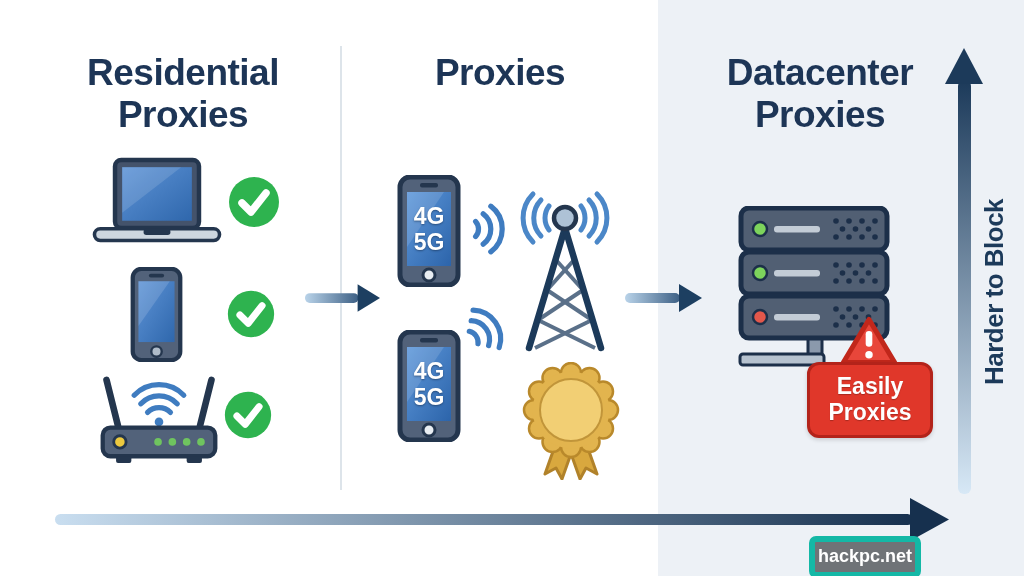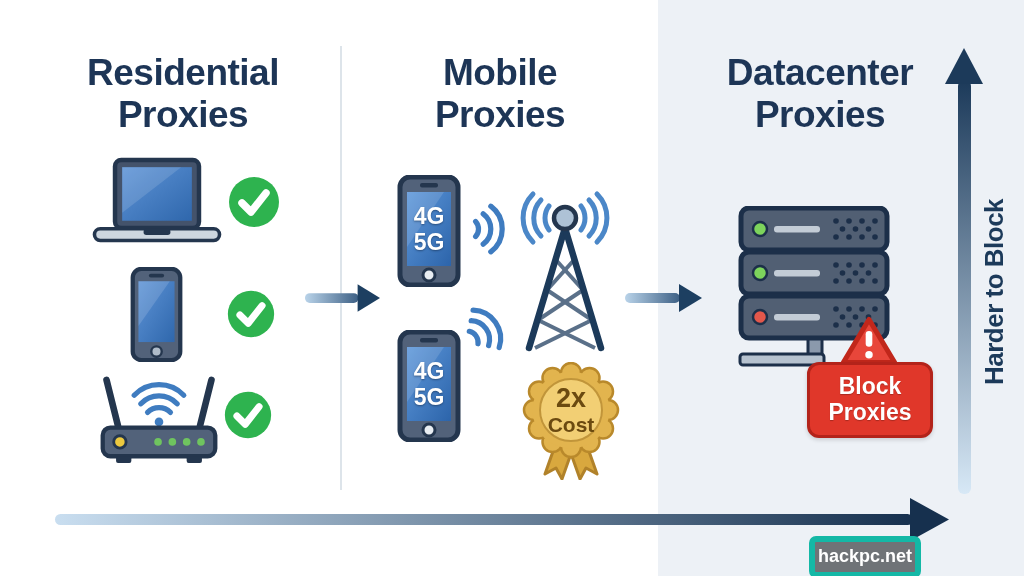--- a/index.html
+++ b/index.html
@@ -47,21 +47,20 @@
 
   <div class="abs panel"></div>
 
   <div class="abs divider"></div>
 
   <div class="abs col-title" style="left:33px;top:52px;">
     <span>Residential</span>
     <span>Proxies</span>
   </div>
   <div class="abs col-title" style="left:350px;top:52px;">
-    <span>Mobile</span>
     <span>Proxies</span>
   </div>
   <div class="abs col-title" style="left:670px;top:52px;text-align:center;">
     <span>Datacenter</span>
     <span>Proxies</span>
   </div>
 
   <svg class="abs" style="left:90px;top:157px;" width="134" height="90" viewBox="0 0 150 100">
     <defs>
         <linearGradient id="lapG" x1="0" y1="0" x2="1" y2="1">
@@ -212,24 +211,20 @@
       <circle cx="13" cy="48" r="10"></circle>
         <circle cx="18" cy="29.5" r="10"></circle>
         <circle cx="31.5" cy="16" r="10"></circle>
       <circle cx="50" cy="11" r="10"></circle>
         <circle cx="68.5" cy="16" r="10"></circle>
         <circle cx="82" cy="29.5" r="10"></circle>
     </g>
     <circle cx="50" cy="48" r="38.5" fill="#e2b44e"></circle>
     <circle cx="50" cy="48" r="31" fill="#f2cf74" stroke="#c1953a" stroke-width="2"></circle>
   </svg>
-  <div class="abs badge-label" style="left:521px;top:384px;">
-    <span class="l1">2x</span>
-    <span class="l2">Cost</span>
-  </div>
 
   <svg class="abs" style="left:622px;top:282px;" width="82" height="32" viewBox="0 0 80 32">
     <defs>
         <linearGradient id="a2G" x1="0" y1="0" x2="1" y2="0">
       <stop offset="0" stop-color="#b9d3e9"></stop>
           <stop offset="1" stop-color="#3c5f84"></stop>
     </linearGradient>
       </defs>
     <rect x="2" y="11" width="55" height="10" rx="5" fill="url(#a2G)"></rect>
     <polygon points="56,2 79,16 56,30" fill="#1d3f61"></polygon>
@@ -292,21 +287,21 @@
     </g>
   </svg>
 
   <svg class="abs" style="left:840px;top:312px;" width="58" height="58" viewBox="0 0 70 64">
     <path d="M35 6 L66 58 L4 58 Z" fill="#e8463a" stroke="#c1271b" stroke-width="6" stroke-linejoin="round"></path>
     <rect x="31" y="20" width="8" height="19" rx="4" fill="#ffffff"></rect>
     <circle cx="35" cy="48.5" r="4.5" fill="#ffffff"></circle>
   </svg>
 
   <div class="abs warn-box">
-    <span>Block</span>
+    <span>Easily</span>
     <span>Proxies</span>
   </div>
 
   <svg class="abs" style="left:942px;top:48px;" width="44" height="452" viewBox="0 0 44 452">
     <defs>
         <linearGradient id="vaG" x1="0" y1="0" x2="0" y2="1">
       <stop offset="0" stop-color="#1c3a5a"></stop>
           <stop offset="1" stop-color="#d7e8f6"></stop>
     </linearGradient>
       </defs>

